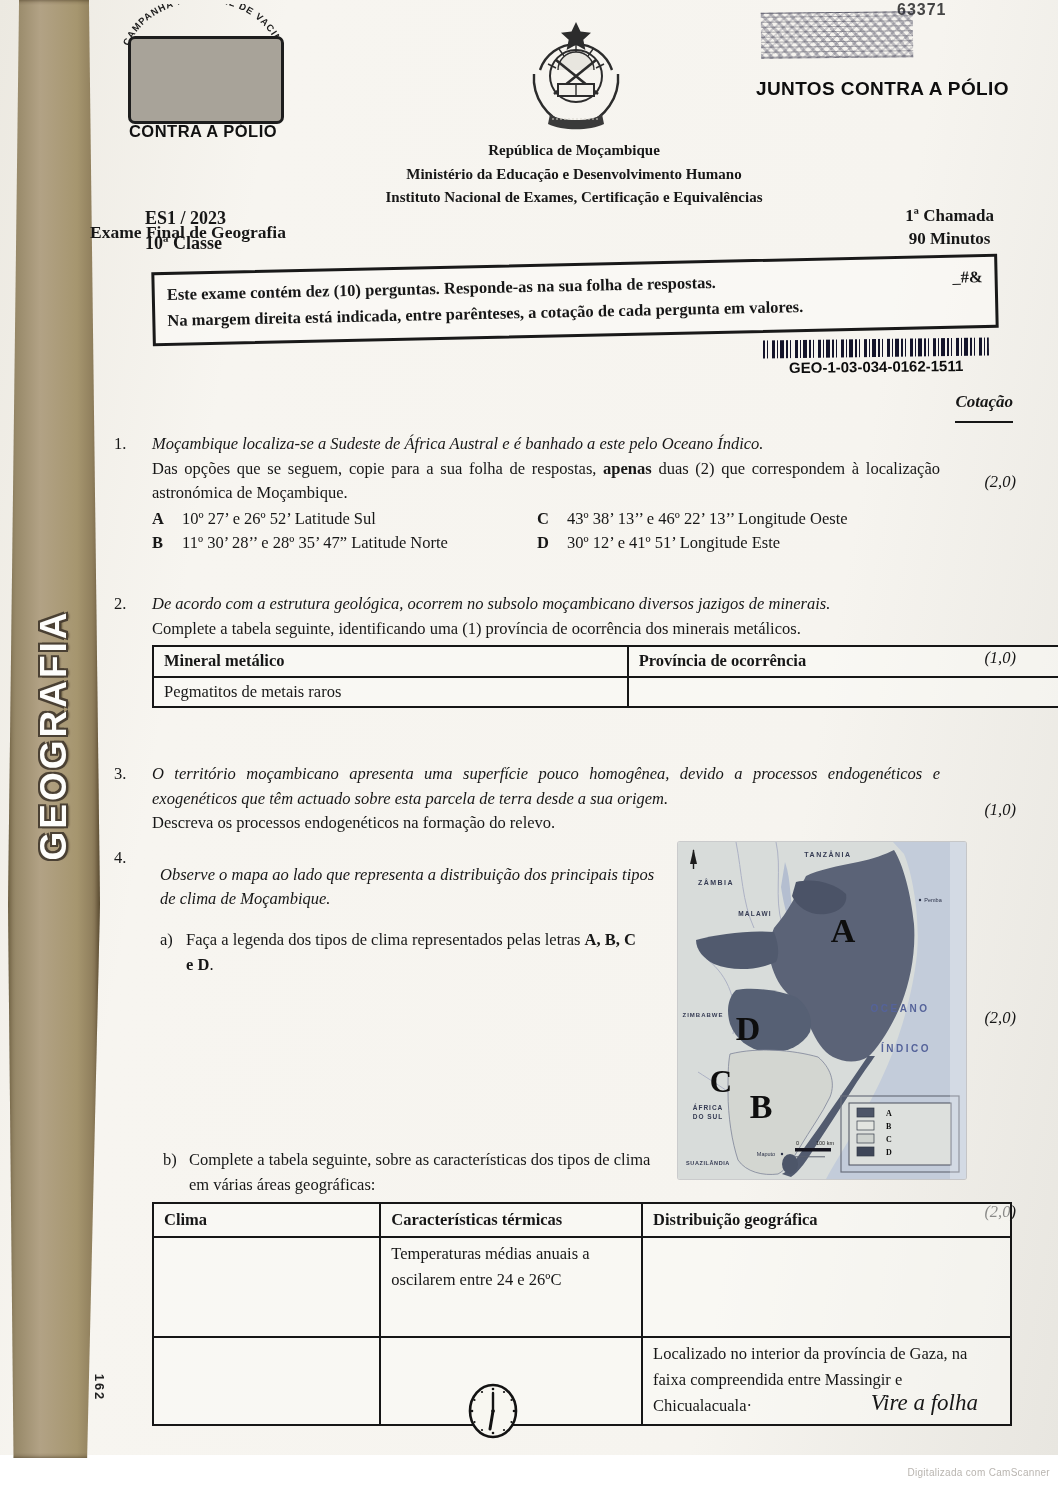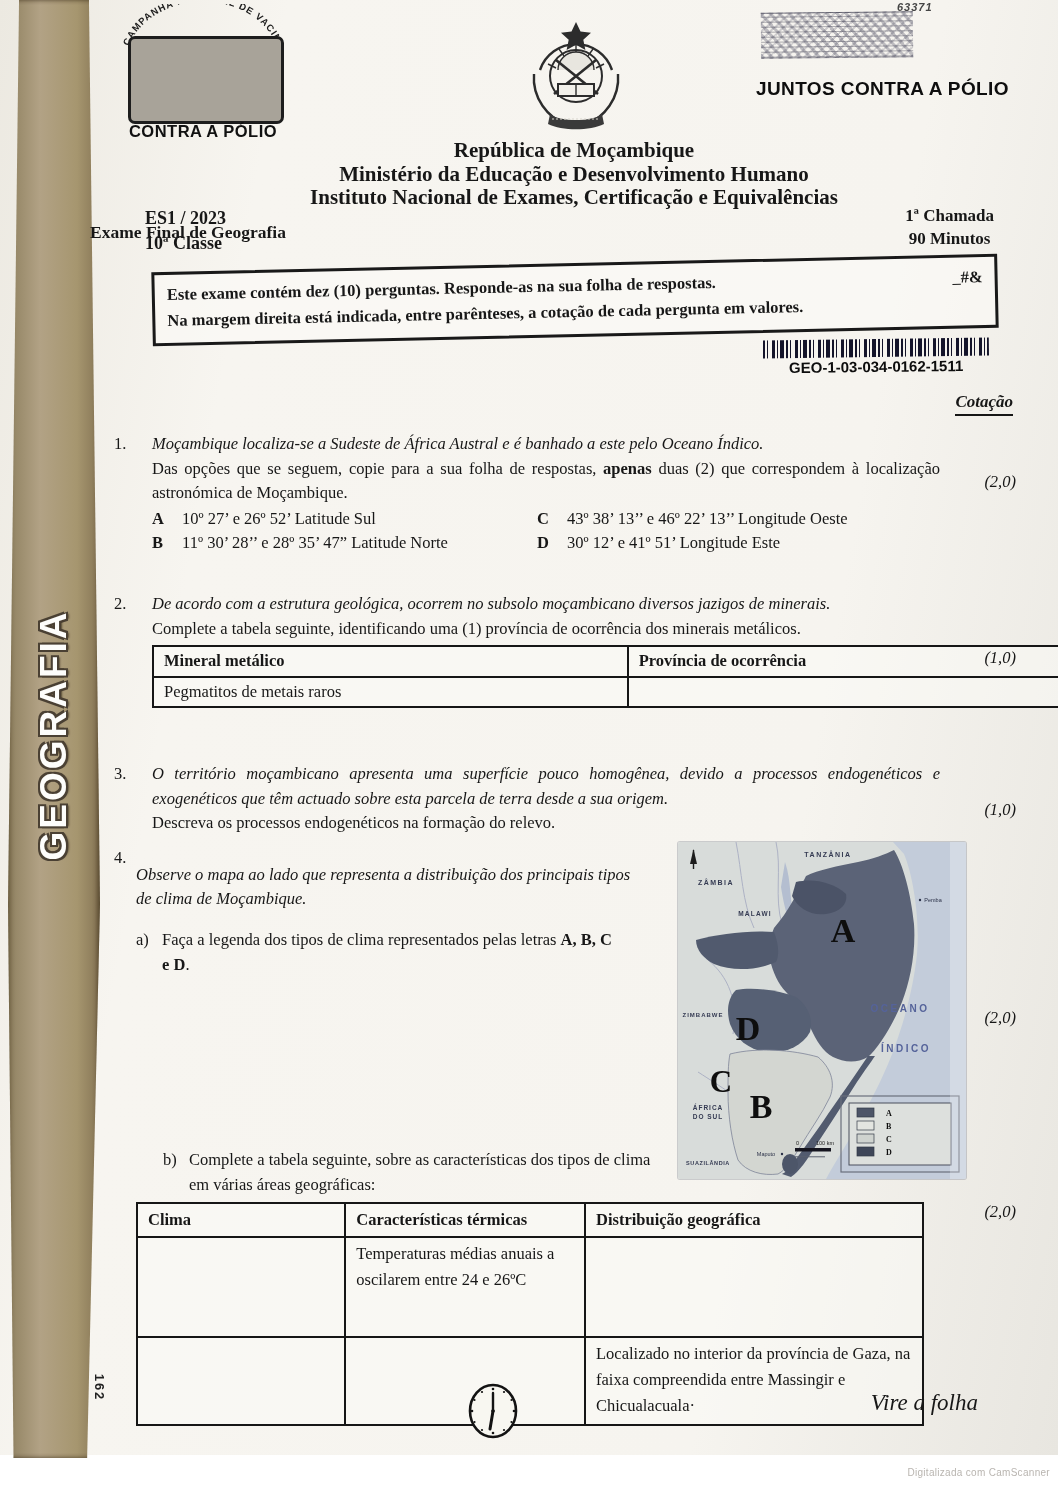--- a/index.html
+++ b/index.html
@@ -26,72 +26,72 @@
           radial-gradient(55px 38px at 28% 75%,#5f5a52 0%,rgba(0,0,0,0) 68%),
           radial-gradient(30px 24px at 55% 62%,#2e2b26 0%,rgba(0,0,0,0) 70%),
           linear-gradient(120deg,#8e897f,#cac5bb 52%,#a3essay 100%);
          background-color:#a8a399;}
   .poster-caption{position:absolute;left:0;top:118px;width:174px;text-align:center;
          font-family:"Liberation Sans",sans-serif;font-weight:bold;font-size:16.5px;letter-spacing:.5px;color:#111;}
   
   .emblem{position:absolute;left:520px;top:18px;width:112px;height:118px;}
   
   .serial{position:absolute;left:897px;top:1px;font-family:"Liberation Sans",sans-serif;
-          font-weight:bold;font-size:11px;color:#454545;letter-spacing:1px;font-style:italic;}
+          font-weight:bold;font-size:16px;color:#454545;letter-spacing:1px;}
   .hatch{position:absolute;left:761px;top:12px;width:152px;height:44px;transform:rotate(-.6deg);
          background:
           repeating-linear-gradient(0deg,rgba(45,45,65,.38) 0 1px,rgba(0,0,0,0) 1px 5px),
           repeating-linear-gradient(48deg,rgba(55,55,80,.30) 0 3px,rgba(0,0,0,0) 3px 7px),
           repeating-linear-gradient(-42deg,rgba(55,55,80,.22) 0 2px,rgba(0,0,0,0) 2px 6px);
          border-top:1px solid rgba(40,40,60,.4);border-bottom:1px solid rgba(40,40,60,.4);}
   .slogan{position:absolute;left:756px;top:78px;font-family:"Liberation Sans",sans-serif;
           font-weight:bold;font-size:19px;letter-spacing:.4px;color:#0e0e0e;}
   
   .htitles{position:absolute;left:90px;right:0;top:139px;text-align:center;font-weight:bold;}
-  .htitles div{font-size:21px;line-height:23.5px;}
+  .htitles div{font-size:15px;line-height:23.5px;}
   .exam-title{position:absolute;left:90px;right:0;top:222px;text-align:left;font-weight:bold;font-size:17.5px;}
   .exam-ref{position:absolute;left:145px;top:206px;font-weight:bold;font-size:18px;line-height:25px;}
   .session{position:absolute;right:64px;top:204px;text-align:center;font-weight:bold;font-size:17px;line-height:23px;}
   
   .notice{position:absolute;left:152px;top:263px;width:816px;border:3px solid #191919;background:rgba(252,250,246,.6);
           transform:rotate(-1.25deg);padding:7px 12px 9px 12px;font-weight:bold;font-size:16.5px;line-height:26px;}
   .notice .row{display:flex;justify-content:space-between;}
   
   .barcode-wrap{position:absolute;left:763px;top:339px;width:226px;transform:rotate(-.7deg);}
   .barcode{height:18px;background:
       repeating-linear-gradient(90deg,#14142a 0 2px,rgba(0,0,0,0) 2px 4px,#14142a 4px 5px,rgba(0,0,0,0) 5px 9px,
       #14142a 9px 12px,rgba(0,0,0,0) 12px 14px,#14142a 14px 15px,rgba(0,0,0,0) 15px 17px,
       #14142a 17px 21px,rgba(0,0,0,0) 21px 23px);}
   .barcode-label{text-align:center;font-family:"Liberation Sans",sans-serif;font-weight:bold;font-size:15px;color:#0d0d0d;margin-top:1px;}
   .cotacao-h{position:absolute;right:45px;top:392px;font-weight:bold;font-style:italic;font-size:17px;
-             border-bottom:2px solid #161616;padding-bottom:2px;}
+             border-bottom:2px solid #161616;padding-bottom:9px;}
   
   .q{position:absolute;left:112px;width:828px;font-size:16.5px;line-height:24.5px;}
   .qnum{position:absolute;left:2px;top:0;}
   .qbody{margin-left:40px;text-align:justify;}
   .qbody p{margin:0;}
   .it{font-style:italic;}
   .b{font-weight:bold;}
   .score{position:absolute;right:42px;font-style:italic;font-size:16.5px;}
   .opts{display:grid;grid-template-columns:385px 1fr;margin-top:1px;text-align:left;}
   .opt{display:flex;}
   .opt .ol{font-weight:bold;width:30px;flex:none;}
   .opt .ot{max-width:330px;}
   table{border-collapse:collapse;background:rgba(252,251,248,.5);}
   .t1{width:915px;margin-top:4px;}
   .t1 th,.t1 td{border:2px solid #161616;padding:2px 10px;font-size:16.5px;text-align:left;}
   .t1 th{font-weight:bold;}
   .t1 td{height:24px;}
   .t1 .c1{width:52%;}
-  .t2{position:absolute;left:136px;top:1202px;width:788px;padding-left:43px;}
+  .t2{position:absolute;left:152px;top:1202px;width:860px;padding-left:43px;}
   .t2 th,.t2 td{border:2px solid #161616;padding:3px 10px;font-size:16.5px;text-align:left;vertical-align:top;line-height:26px;}
   .t2 .c1{width:26.5%;}.t2 .c2{width:30.5%;}.t2 .c3{width:43%;}
   .t2 .r1 td{height:92px;}
   .t2 .r2 td{height:80px;}
-  .q4body{margin-left:24px;width:505px;text-align:left;}
+  .q4body{margin-left:48px;width:505px;text-align:left;}
   .sub{display:flex;margin-top:1px;}
   .sub .sl{width:26px;flex:none;}
   .sub .st{max-width:460px;text-align:left;}
   .q4b{position:absolute;left:163px;top:1146px;width:520px;font-size:16.5px;line-height:25px;}
   
   .map{position:absolute;left:678px;top:842px;width:288px;height:337px;border-radius:2px;overflow:hidden;
        box-shadow:0 0 0 1px rgba(120,125,140,.35);}
   
   .pagenum{position:absolute;left:86px;top:1380px;transform:rotate(90deg);transform-origin:center;
            font-family:"Liberation Sans",sans-serif;font-weight:bold;font-size:13px;letter-spacing:2px;color:#222;}

